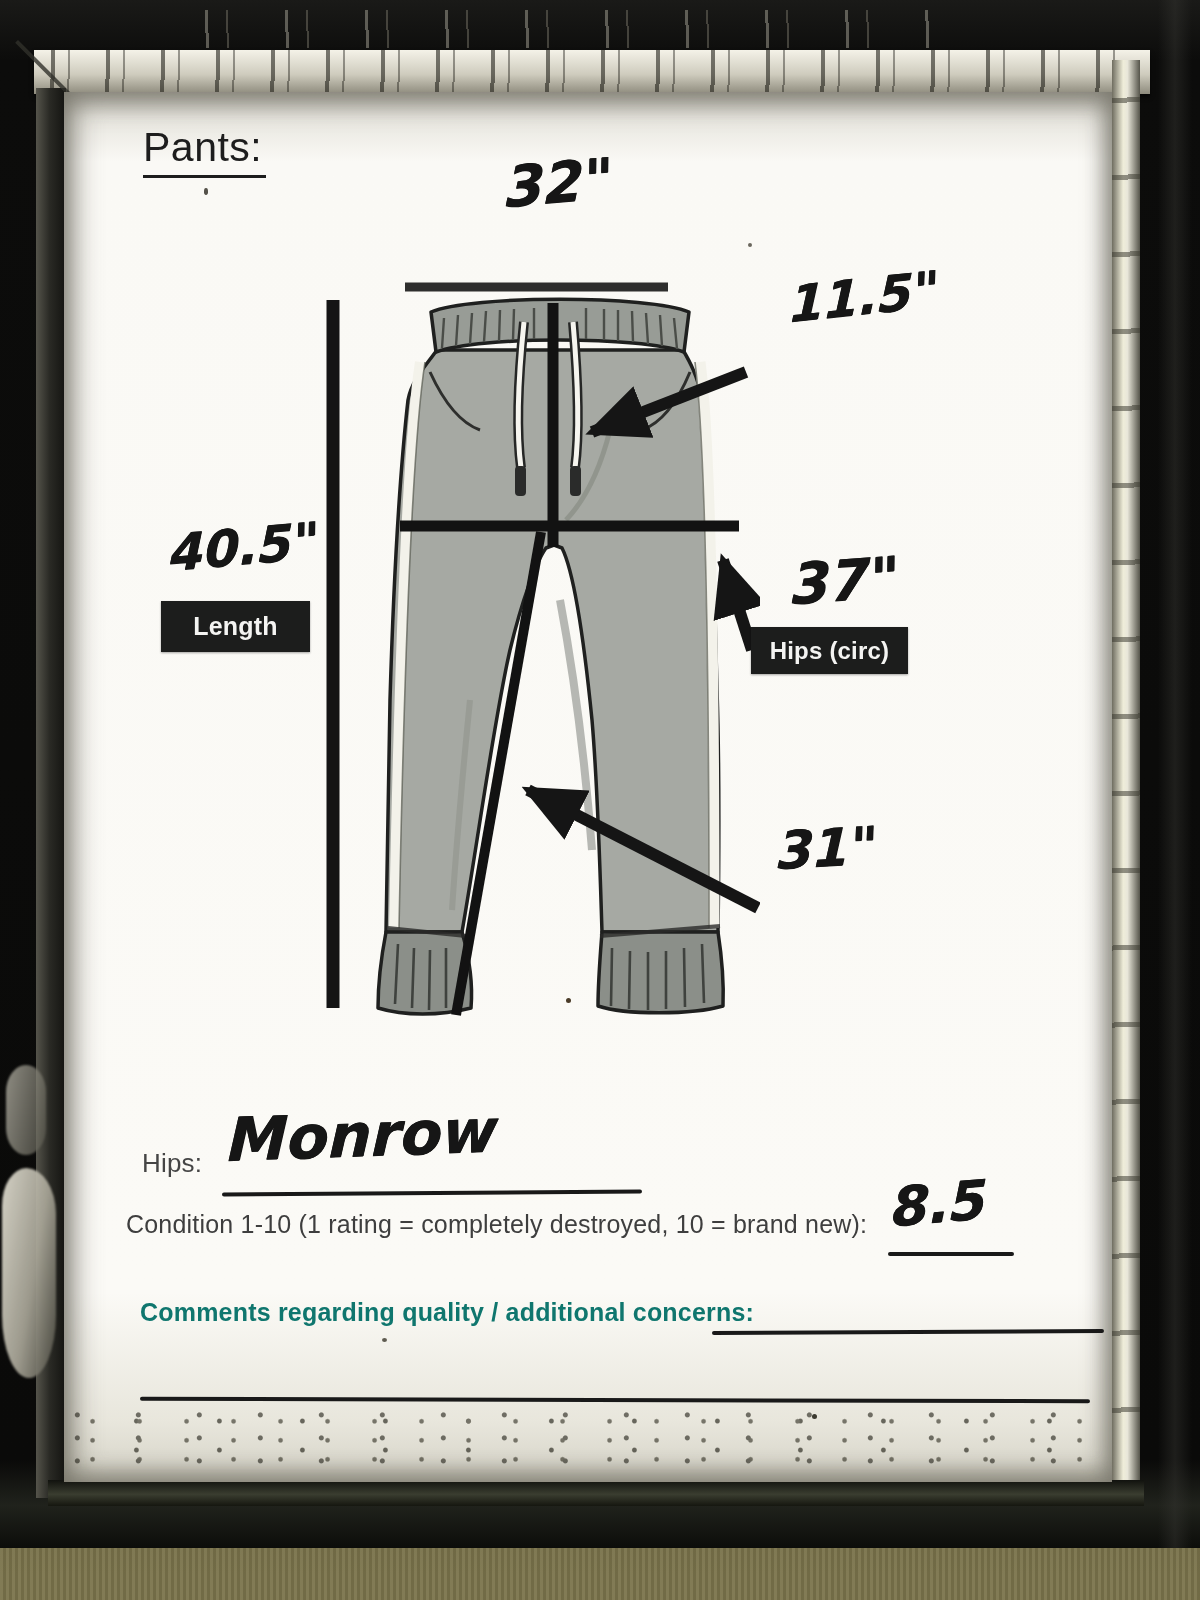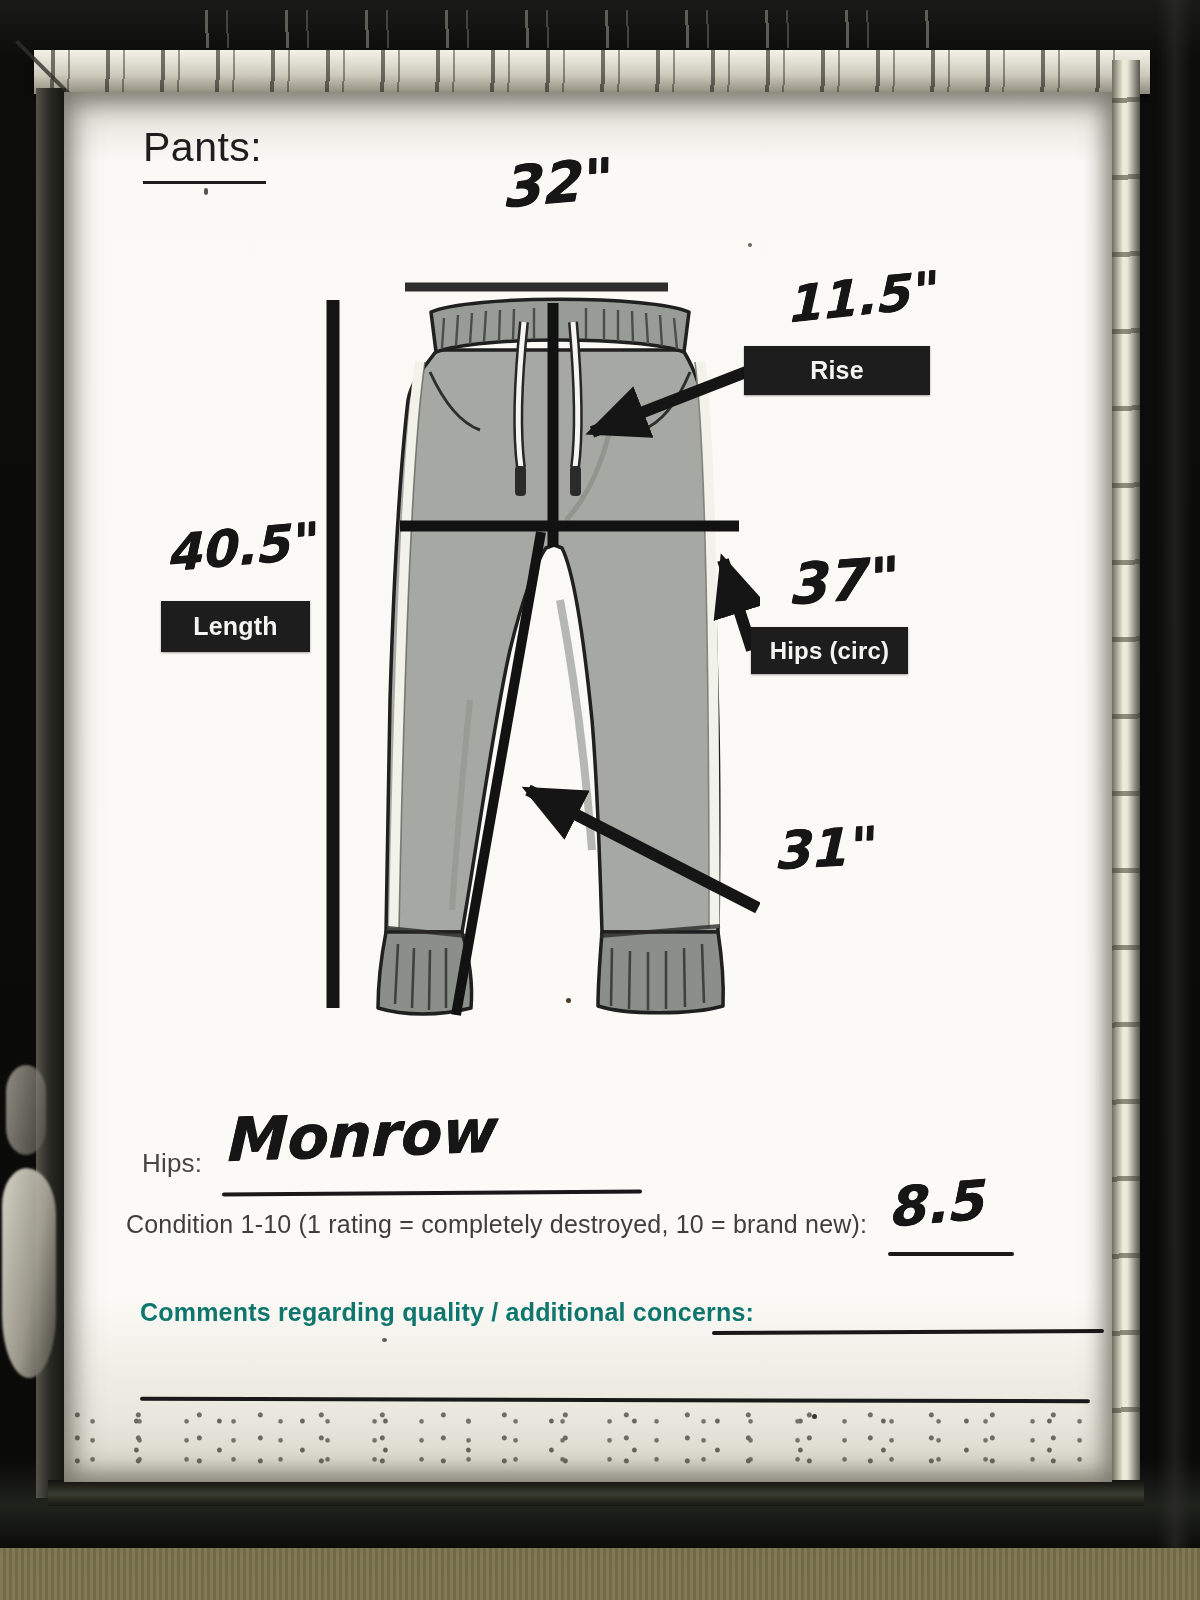--- a/index.html
+++ b/index.html
@@ -80,21 +80,21 @@
       radial-gradient(circle at 12% 30%,#2e2d24 0 2px,#0000 3px),
       radial-gradient(circle at 48% 70%,#3a382c 0 1.6px,#0000 3px),
       radial-gradient(circle at 80% 45%,#232218 0 1.8px,#0000 3px);
     background-size:61px 23px,47px 19px,83px 29px;
   }
   .dot{position:absolute;border-radius:50%;z-index:6;}
   
   .content{position:absolute;z-index:7;}
   #title{
     left:143px;top:124px;font-size:41px;color:#1d1d1d;
-    border-bottom:3px solid #1d1d1d;padding:0 4px 10px 0;letter-spacing:.5px;
+    border-bottom:3px solid #1d1d1d;padding:0 4px 4px 0;letter-spacing:.5px;
   }
   .banner{
     position:absolute;z-index:8;background:#1c1d1c;color:#f4f4f2;
     font-weight:bold;text-align:center;letter-spacing:.2px;
     box-shadow:0 1px 2px rgba(0,0,0,.35);
   }
   #banner-waist {left:400px;top:221px;width:290px;height:47px;line-height:47px;font-size:25px;}
   #banner-rise  {left:744px;top:346px;width:186px;height:49px;line-height:49px;font-size:25px;}
   #banner-length{left:161px;top:601px;width:149px;height:51px;line-height:51px;font-size:25px;}
   #banner-hips  {left:751px;top:627px;width:157px;height:47px;line-height:47px;font-size:24px;}
@@ -214,21 +214,20 @@
     <line x1="333" y1="300" x2="333" y2="1008" stroke="#141414" stroke-width="13"></line>
     <line x1="553" y1="303" x2="553" y2="547" stroke="#121212" stroke-width="11"></line>
     <line x1="400" y1="526" x2="739" y2="526" stroke="#121212" stroke-width="11"></line>
     <line x1="541" y1="532" x2="456" y2="1015" stroke="#121212" stroke-width="10"></line>
 
     <line x1="746" y1="372" x2="592" y2="432" stroke="#151515" stroke-width="12" marker-end="url(#ah)"></line>
     <line x1="752" y1="650" x2="723" y2="560" stroke="#151515" stroke-width="12" marker-end="url(#ah)"></line>
     <line x1="758" y1="908" x2="528" y2="790" stroke="#151515" stroke-width="12" marker-end="url(#ah)"></line>
   </svg>
 
-  <div id="banner-rise" class="banner">Rise</div>
   <div id="banner-length" class="banner">Length</div>
   <div id="banner-hips" class="banner">Hips (circ)</div>
 
   <div id="hw-waist" class="hand">32"</div>
   <div id="hw-rise" class="hand">11.5"</div>
   <div id="hw-length" class="hand">40.5"</div>
   <div id="hw-hips" class="hand">37"</div>
   <div id="hw-inseam" class="hand">31"</div>
 
   <div id="lbl-brand" class="formlabel">Hips:</div>

